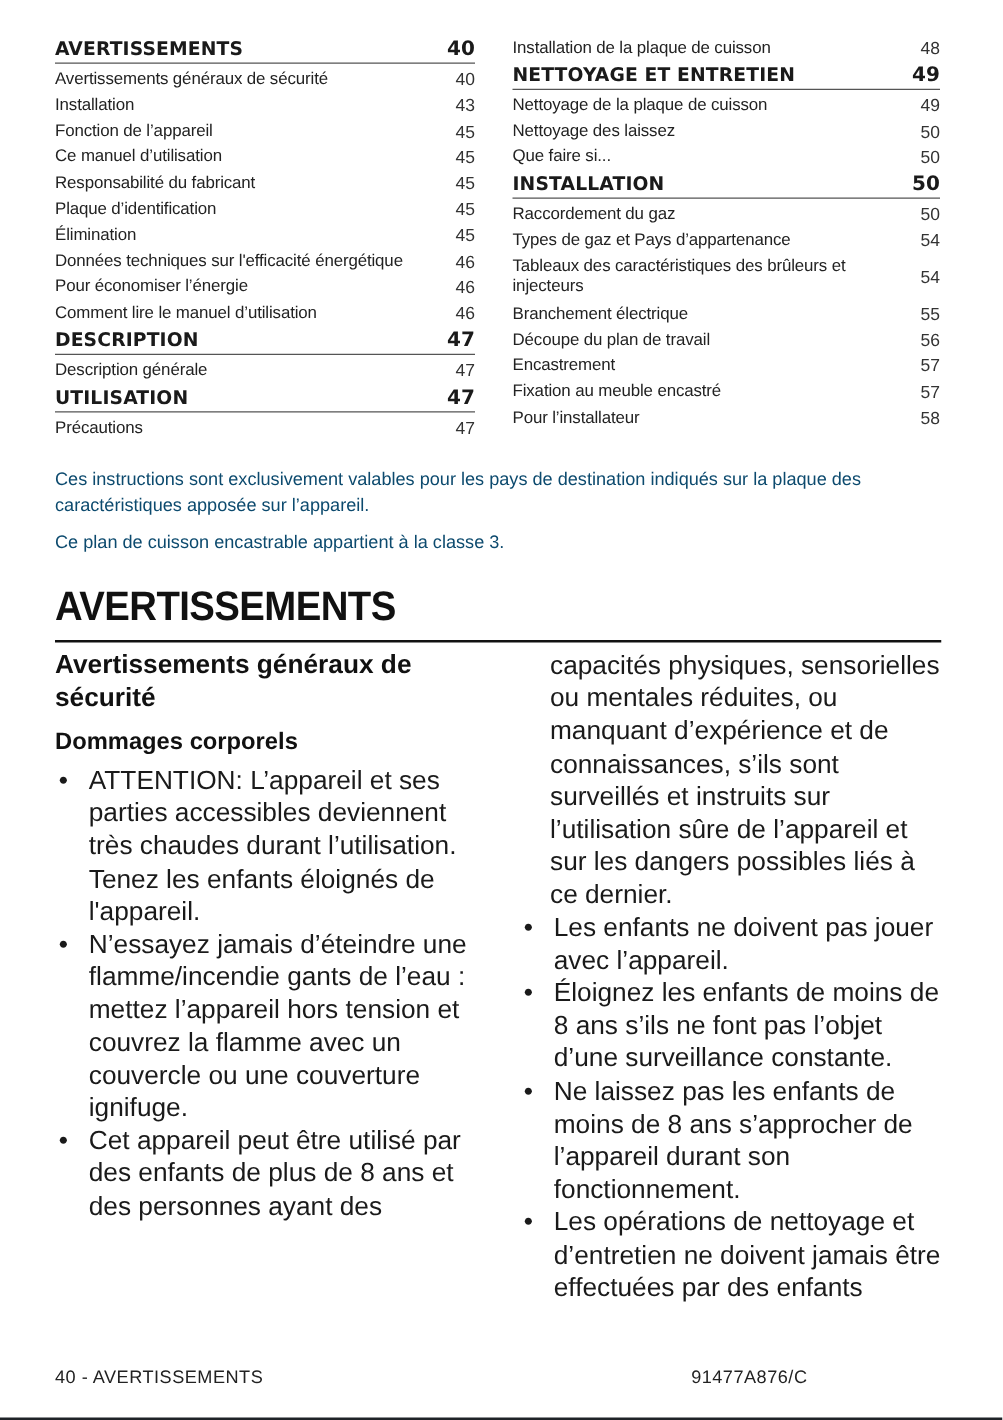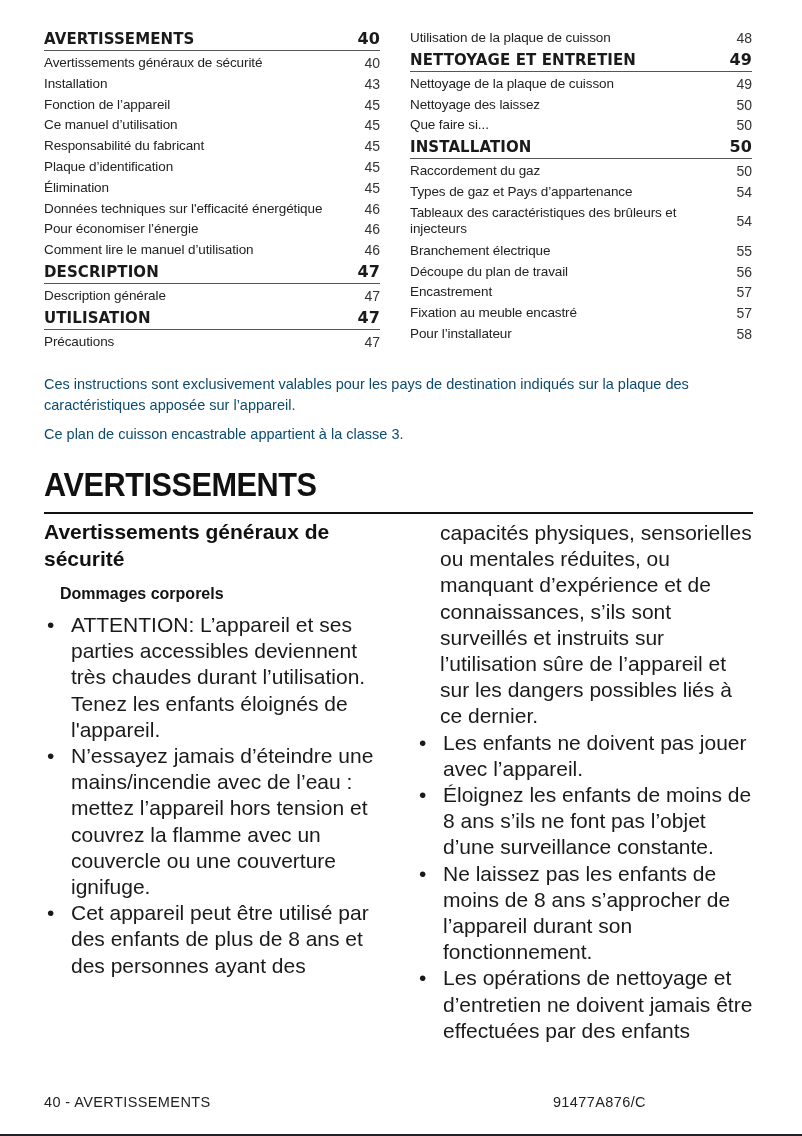--- a/index.html
+++ b/index.html
@@ -29,21 +29,21 @@
 
     .h1 { position: absolute; left: 44px; top: 466px; font-family: "Liberation Sans", sans-serif;
           font-size: 33px; font-weight: bold; letter-spacing: -0.5px; color: #111; transform: scaleX(0.93); transform-origin: left; }
     .h1-rule { position: absolute; left: 44px; top: 512px; width: 709px; height: 1.5px; background: #111; }
 
     .col { position: absolute; font-family: "Liberation Sans", sans-serif; color: #1a1a1a; }
     .colL { left: 44px; top: 518px; width: 340px; }
     .colR { left: 416px; top: 520px; width: 340px; }
 
     .h2 { font-size: 21px; font-weight: bold; line-height: 27px; margin: 0; color: #111; }
-    .h3 { font-size: 16px; font-weight: bold; line-height: 24px; margin: 10px 0 6px 16px; color: #111; }
+    .h3 { font-size: 19px; font-weight: bold; line-height: 24px; margin: 10px 0 6px 0; color: #111; }
 
     ul.bul { list-style: none; margin: 0; padding: 0; }
     ul.bul li { position: relative; padding-left: 27px; font-size: 21px; line-height: 26.2px; margin: 0; }
     ul.bul li::before { content: "\2022"; position: absolute; left: 3px; top: 0; font-size: 21px; }
     .cont { padding-left: 24px; font-size: 21px; line-height: 26.2px; margin: 0; }
 
     .footer { position: absolute; top: 1094px; font-family: "Liberation Sans", sans-serif; font-size: 14.5px;
               color: #222; letter-spacing: 0.4px; }
     .footer-left { left: 44px; }
     .footer-right { right: 50px; }
@@ -114,21 +114,21 @@
       <span class="p">47</span>
     </div>
     <div class="toc-item">
         <span class="t">Précautions</span>
         <span class="p">47</span>
       </div>
   </div>
 
   <div class="toc-col toc-right">
     <div class="toc-item">
-        <span class="t">Utilisation de la plaque de cuisson</span>
+        <span class="t">Installation de la plaque de cuisson</span>
         <span class="p">48</span>
       </div>
 
     <div class="toc-head">
       <span class="t">NETTOYAGE ET ENTRETIEN</span>
       <span class="p">49</span>
     </div>
     <div class="toc-item">
         <span class="t">Nettoyage de la plaque de cuisson</span>
         <span class="p">49</span>
@@ -186,21 +186,21 @@
   </div>
 
   <div class="h1">AVERTISSEMENTS</div>
   <div class="h1-rule"></div>
 
   <div class="col colL">
     <h2 class="h2">Avertissements généraux de sécurité</h2>
     <h3 class="h3">Dommages corporels</h3>
     <ul class="bul">
       <li>ATTENTION: L’appareil et ses parties accessibles deviennent très chaudes durant l’utilisation. Tenez les enfants éloignés de l'appareil.</li>
-      <li>N’essayez jamais d’éteindre une mains/incendie avec de l’eau : mettez l’appareil hors tension et couvrez la flamme avec un couvercle ou une couverture ignifuge.</li>
+      <li>N’essayez jamais d’éteindre une flamme/incendie gants de l’eau : mettez l’appareil hors tension et couvrez la flamme avec un couvercle ou une couverture ignifuge.</li>
       <li>Cet appareil peut être utilisé par des enfants de plus de 8 ans et des personnes ayant des</li>
     </ul>
   </div>
 
   <div class="col colR">
     <p class="cont" style="padding-left:24px;">capacités physiques, sensorielles ou mentales réduites, ou manquant d’expérience et de connaissances, s’ils sont surveillés et instruits sur l’utilisation sûre de l’appareil et sur les dangers possibles liés à ce dernier.</p>
     <ul class="bul">
       <li>Les enfants ne doivent pas jouer avec l’appareil.</li>
       <li>Éloignez les enfants de moins de 8 ans s’ils ne font pas l’objet d’une surveillance constante.</li>
       <li>Ne laissez pas les enfants de moins de 8 ans s’approcher de l’appareil durant son fonctionnement.</li>

